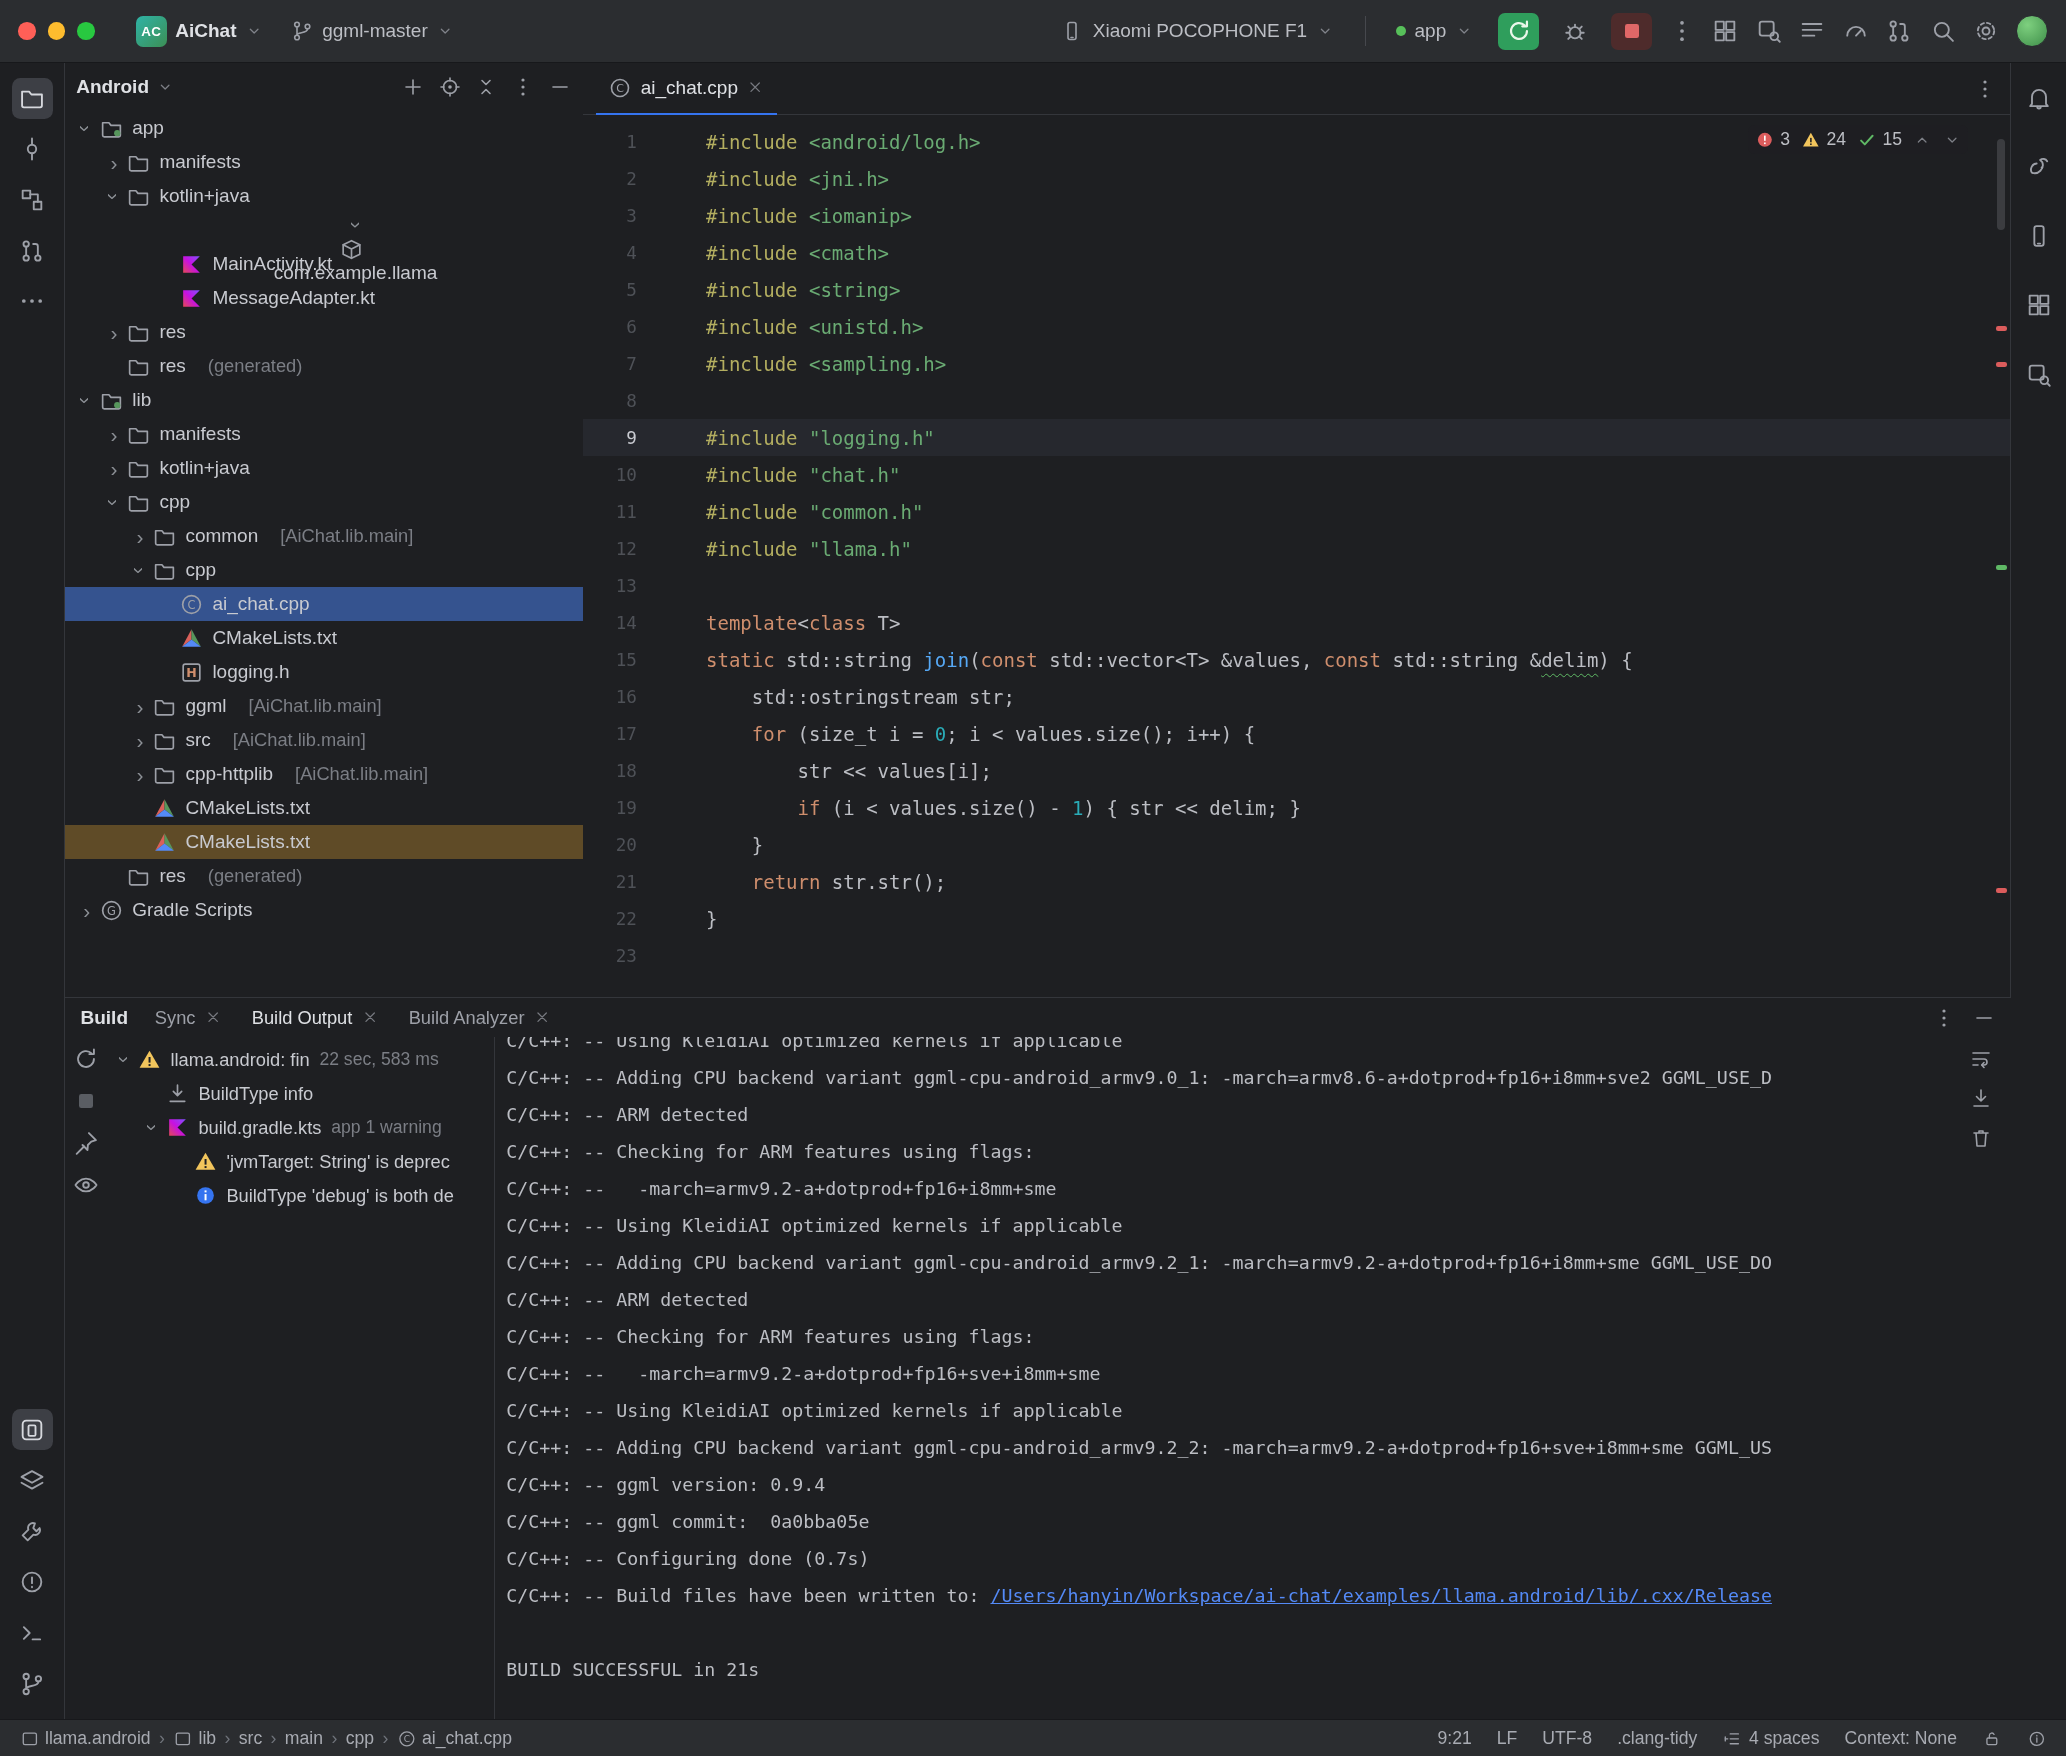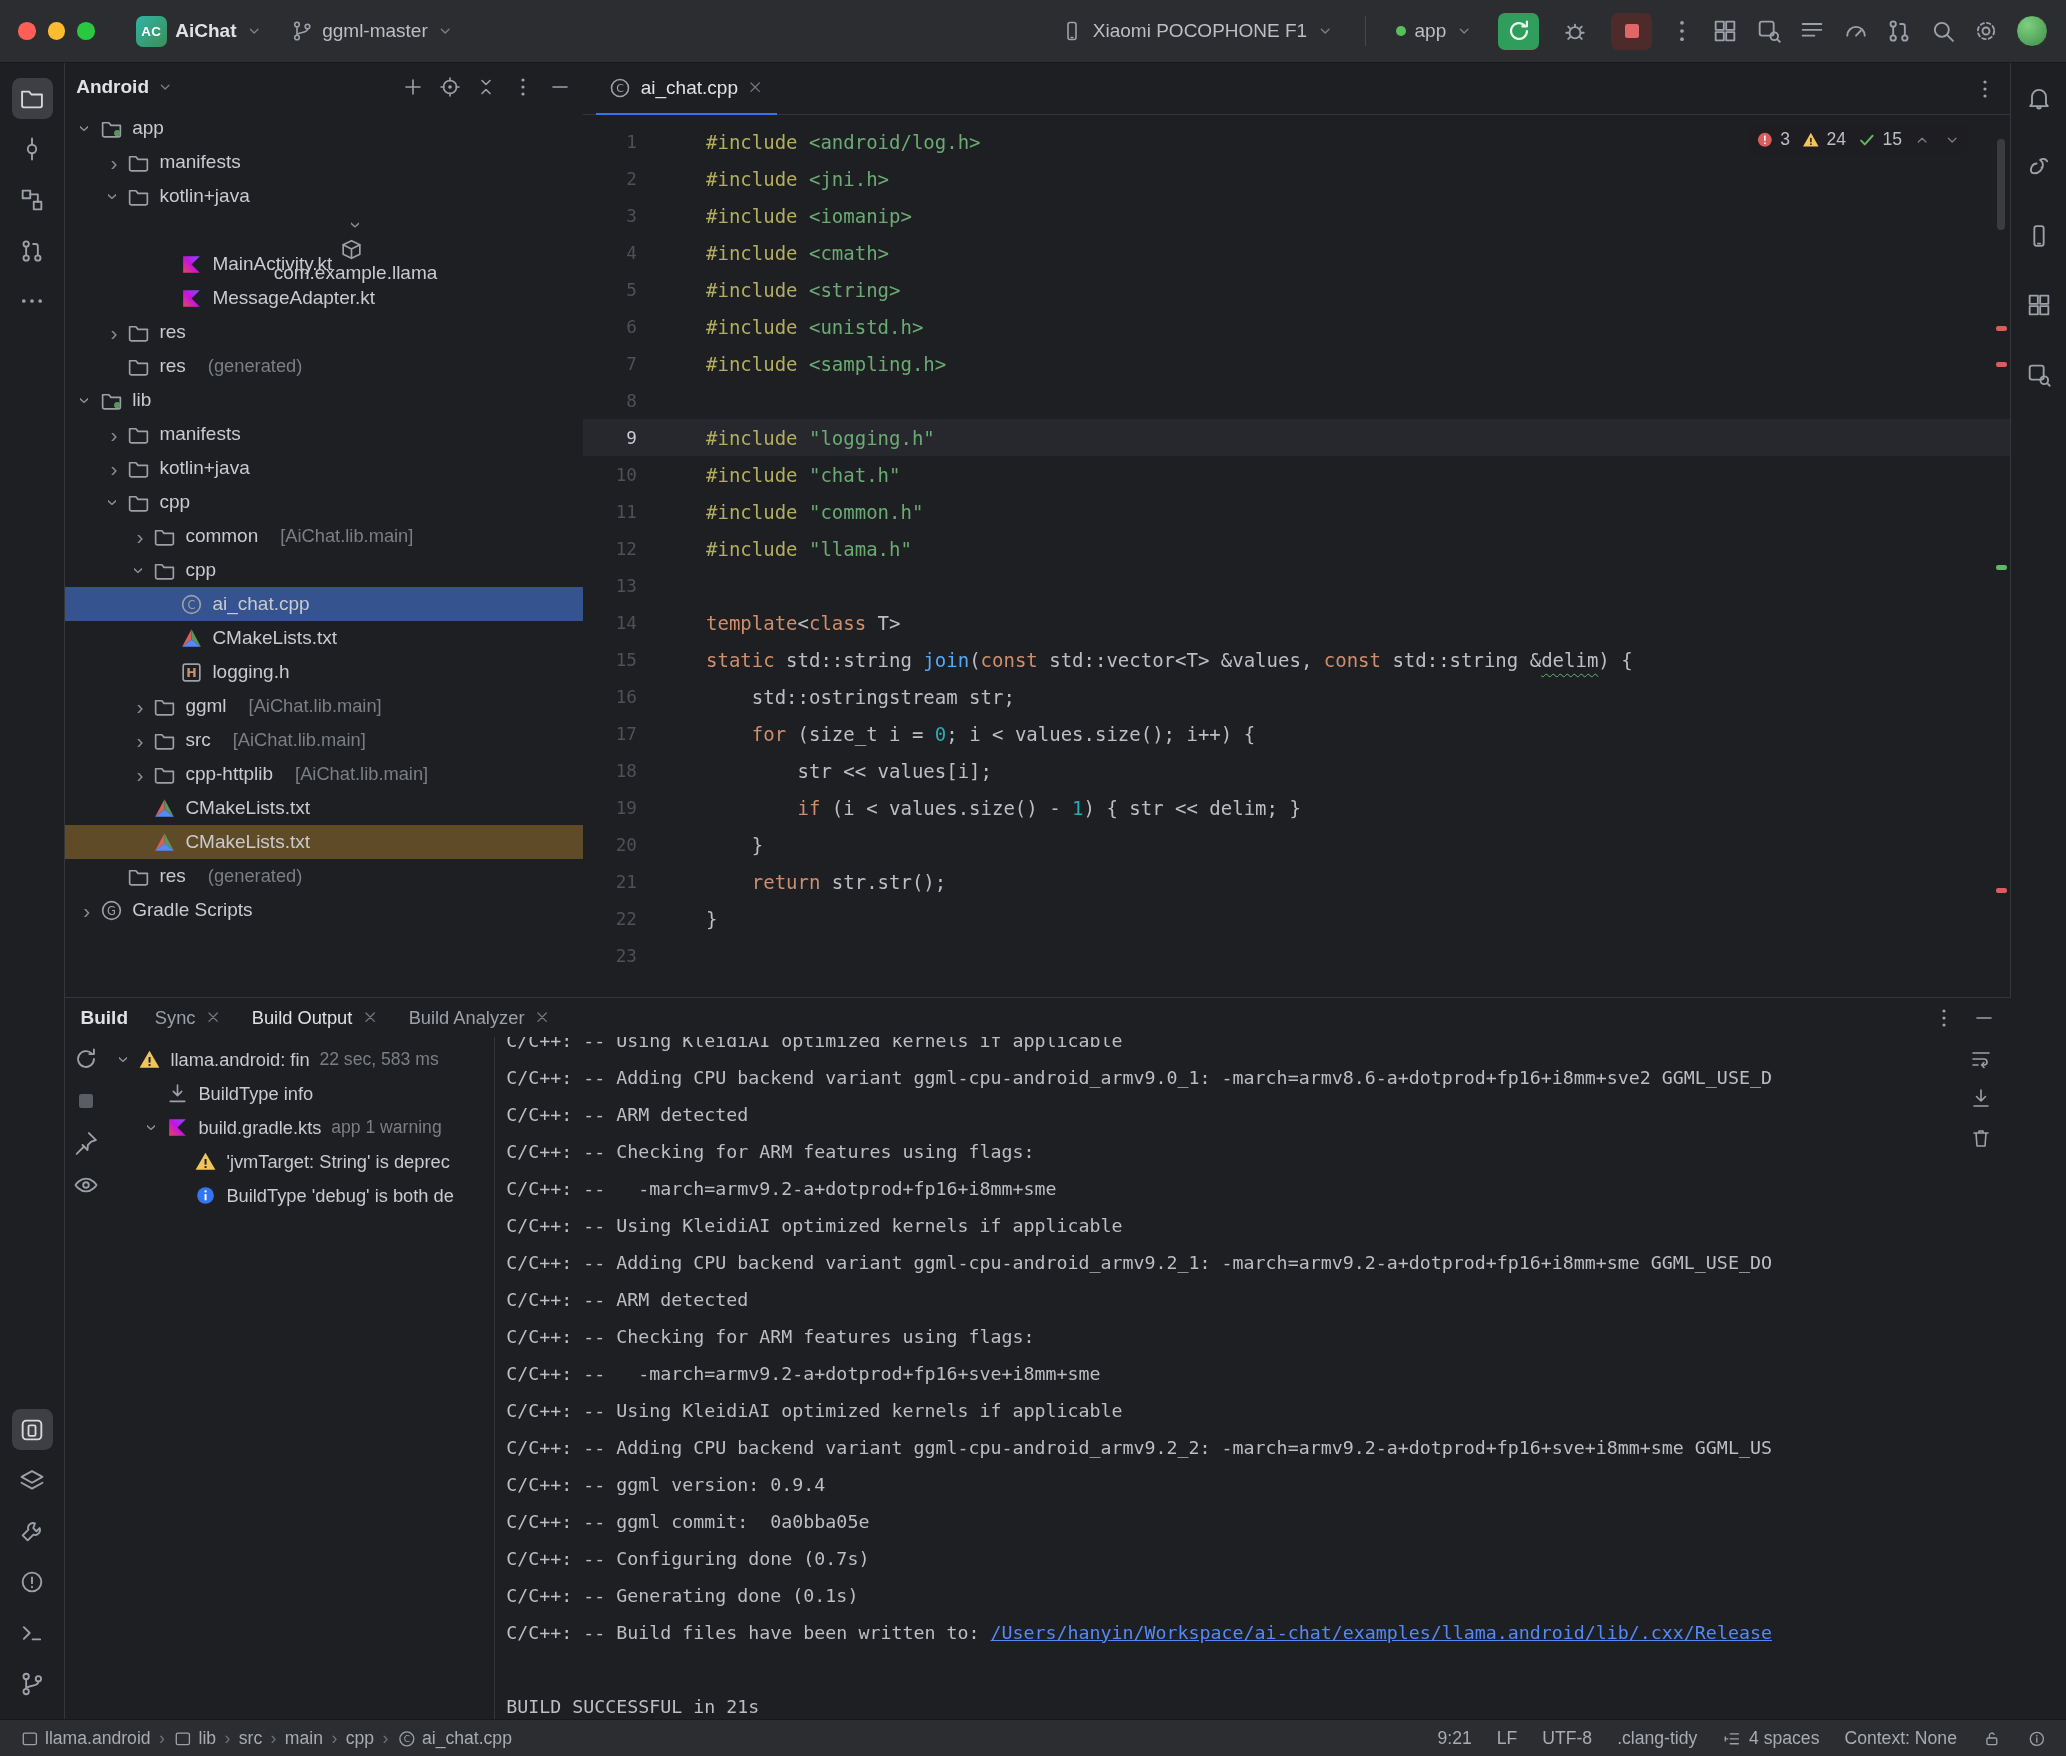--- a/index.html
+++ b/index.html
@@ -948,21 +948,20 @@
           <div class="con-line"><span>C/C++: -- Using KleidiAI optimized kernels if applicable</span></div>
           <div class="con-line"><span>C/C++: -- Adding CPU backend variant ggml-cpu-android_armv9.2_1: -march=armv9.2-a+dotprod+fp16+i8mm+sme GGML_USE_DO</span></div>
           <div class="con-line"><span>C/C++: -- ARM detected</span></div>
           <div class="con-line"><span>C/C++: -- Checking for ARM features using flags:</span></div>
           <div class="con-line"><span>C/C++: --   -march=armv9.2-a+dotprod+fp16+sve+i8mm+sme</span></div>
           <div class="con-line"><span>C/C++: -- Using KleidiAI optimized kernels if applicable</span></div>
           <div class="con-line"><span>C/C++: -- Adding CPU backend variant ggml-cpu-android_armv9.2_2: -march=armv9.2-a+dotprod+fp16+sve+i8mm+sme GGML_US</span></div>
           <div class="con-line"><span>C/C++: -- ggml version: 0.9.4</span></div>
           <div class="con-line"><span>C/C++: -- ggml commit:  0a0bba05e</span></div>
           <div class="con-line"><span>C/C++: -- Configuring done (0.7s)</span></div>
-          <div class="con-line"><span>C/C++: -- Generating done (0.1s)</span></div>
           <div class="con-line"><span>C/C++: -- Build files have been written to: </span><span class="clink">/Users/hanyin/Workspace/ai-chat/examples/llama.android/lib/.cxx/Release</span></div>
           <div class="con-line"><span></span></div>
           <div class="con-line"><span>BUILD SUCCESSFUL in 21s</span></div>
         </div>
       <div class="con-tools">
         <span class="ic ic24">
             <svg viewBox="0 0 24 24" fill="none" stroke="#9da0a8" stroke-width="1.6" stroke-linecap="round" stroke-linejoin="round">
               <path d="M4 6h16M4 12h11a3 3 0 0 1 0 6h-2M4 18h5"></path>
               <path d="M15 15.5 12.7 18l2.3 2.5"></path>
             </svg>

